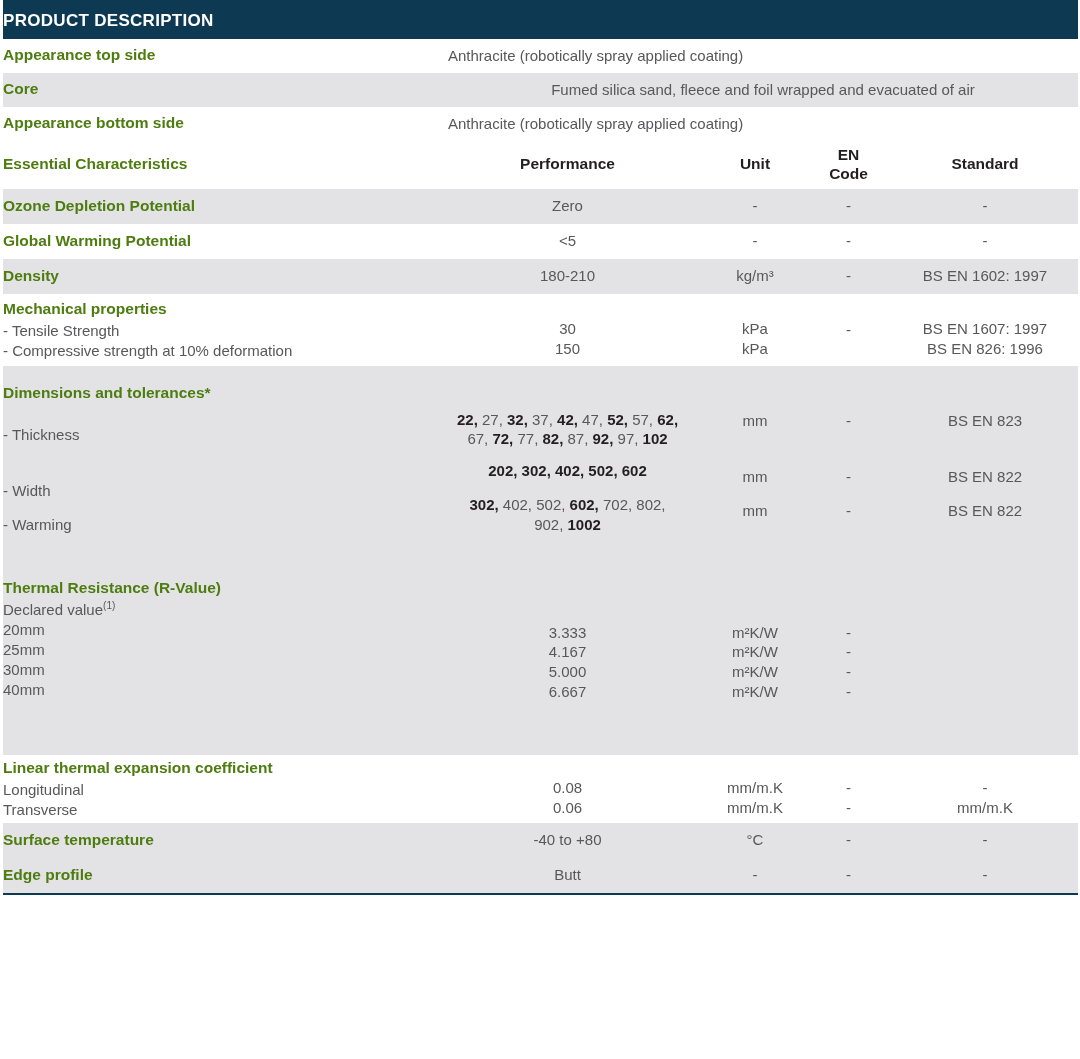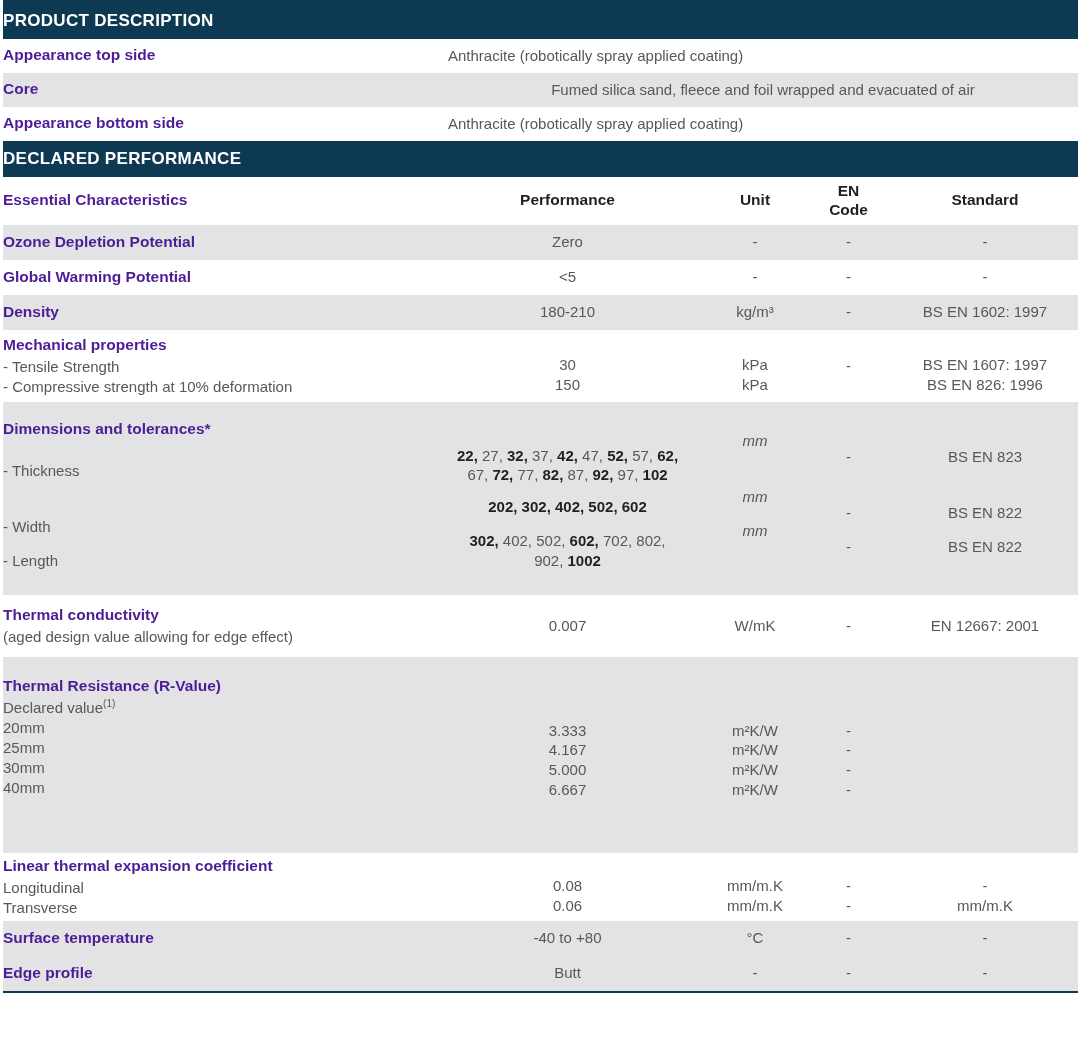--- a/index.html
+++ b/index.html
@@ -83,21 +83,21 @@
     padding: 0 4px;
   }
   td.cell-std {
     text-align: center;
     padding: 0 6px;
   }
 
   .label-main {
     font-weight: bold;
     font-size: 15.5px;
-    color: #4c1d95;
+    color: #4d7c0f;
     line-height: 1.45;
   }
   .label-sub {
     font-weight: normal;
     font-size: 15px;
     color: #58585a;
     line-height: 1.42;
   }
   .label-sub.tight { line-height: 1.32; }
 
@@ -204,27 +204,20 @@
 
   <table class="dtable">
     <colgroup>
       <col class="c-char">
         <col class="c-perf">
         <col class="c-unit">
         <col class="c-en">
         <col class="c-std">
     </colgroup>
     <tbody>
-      <tr class="banner">
-        <td class="banner-title first-cell">DECLARED PERFORMANCE</td>
-        <td class="vsep-w"></td>
-        <td class="vsep-w"></td>
-        <td class="vsep-w"></td>
-        <td class="vsep-w"></td>
-      </tr>
 
       <tr class="plain h-colhead">
         <td class="cell-char">
           <span class="label-main">Essential Characteristics</span>
         </td>
         <td class="cell-perf">
           <span class="colhead">Performance</span>
         </td>
         <td class="cell-unit">
           <span class="colhead">Unit</span>
@@ -324,36 +317,36 @@
           </span>
         </td>
       </tr>
 
       <tr class="shaded h-dim">
         <td class="cell-char" style="vertical-align:top;padding-top:16px;">
           <span class="stack">
             <span class="ln label-main" style="margin-bottom:20px;">Dimensions and tolerances*</span>
             <span class="ln label-sub" style="height:56px;">- Thickness</span>
             <span class="ln label-sub" style="height:34px;">- Width</span>
-            <span class="ln label-sub">- Length</span>
+            <span class="ln label-sub">- Warming</span>
           </span>
         </td>
 
         <td class="cell-perf" style="vertical-align:top;padding-top:16px;">
           <span class="stack">
             <span class="ln" style="height:28px;"></span>
             <span class="ln val tight" id="thk-l1"><span class="bold">22</span><span class="bold">, </span><span>27</span><span>, </span><span class="bold">32</span><span class="bold">, </span><span>37</span><span>, </span><span class="bold">42</span><span class="bold">, </span><span>47</span><span>, </span><span class="bold">52</span><span class="bold">, </span><span>57</span><span>, </span><span class="bold">62</span><span class="bold">, </span></span>
             <span class="ln val tight" id="thk-l2" style="margin-bottom:12px;"><span>67</span><span>, </span><span class="bold">72</span><span class="bold">, </span><span>77</span><span>, </span><span class="bold">82</span><span class="bold">, </span><span>87</span><span>, </span><span class="bold">92</span><span class="bold">, </span><span>97</span><span>, </span><span class="bold">102</span></span>
             <span class="ln val tight" id="wid-l1" style="height:34px;"><span class="bold">202</span><span class="bold">, </span><span class="bold">302</span><span class="bold">, </span><span class="bold">402</span><span class="bold">, </span><span class="bold">502</span><span class="bold">, </span><span class="bold">602</span></span>
             <span class="ln val tight" id="len-l1"><span class="bold">302</span><span class="bold">, </span><span>402</span><span>, </span><span>502</span><span>, </span><span class="bold">602</span><span class="bold">, </span><span>702</span><span>, </span><span>802</span><span>, </span></span>
             <span class="ln val tight" id="len-l2"><span>902</span><span>, </span><span class="bold">1002</span></span>
           </span>
         </td>
 
-        <td class="cell-unit" style="vertical-align:top;font-style:italic;">
+        <td class="cell-unit" style="vertical-align:top;padding-top:16px;">
           <span class="stack">
             <span class="ln" style="height:28px;"></span>
             <span class="ln val" style="height:56px;">mm</span>
             <span class="ln val" style="height:34px;">mm</span>
             <span class="ln val">mm</span>
           </span>
         </td>
 
         <td class="cell-en" style="vertical-align:top;padding-top:16px;">
           <span class="stack">
@@ -367,40 +360,20 @@
         <td class="cell-std" style="vertical-align:top;padding-top:16px;">
           <span class="stack">
             <span class="ln" style="height:28px;"></span>
             <span class="ln val" style="height:56px;">BS EN 823</span>
             <span class="ln val" style="height:34px;">BS EN 822</span>
             <span class="ln val">BS EN 822</span>
           </span>
         </td>
       </tr>
 
-      <tr class="plain h-cond">
-        <td class="cell-char">
-          <span class="stack">
-            <span class="ln label-main">Thermal conductivity</span>
-            <span class="ln label-sub">(aged design value allowing for edge effect)</span>
-          </span>
-        </td>
-        <td class="cell-perf">
-          <span class="val">0.007</span>
-        </td>
-        <td class="cell-unit">
-          <span class="val">W/mK</span>
-        </td>
-        <td class="cell-en">
-          <span class="val">-</span>
-        </td>
-        <td class="cell-std">
-          <span class="val">EN 12667: 2001</span>
-        </td>
-      </tr>
 
       <tr class="shaded h-rval">
         <td class="cell-char" style="vertical-align:top;padding-top:18px;">
           <span class="stack">
             <span class="ln label-main">Thermal Resistance (R-Value)</span>
             <span class="ln label-sub">
               <span>Declared value</span><span class="sup">(1)</span>
             </span>
             <span class="ln label-sub tight">20mm</span>
             <span class="ln label-sub tight">25mm</span>

